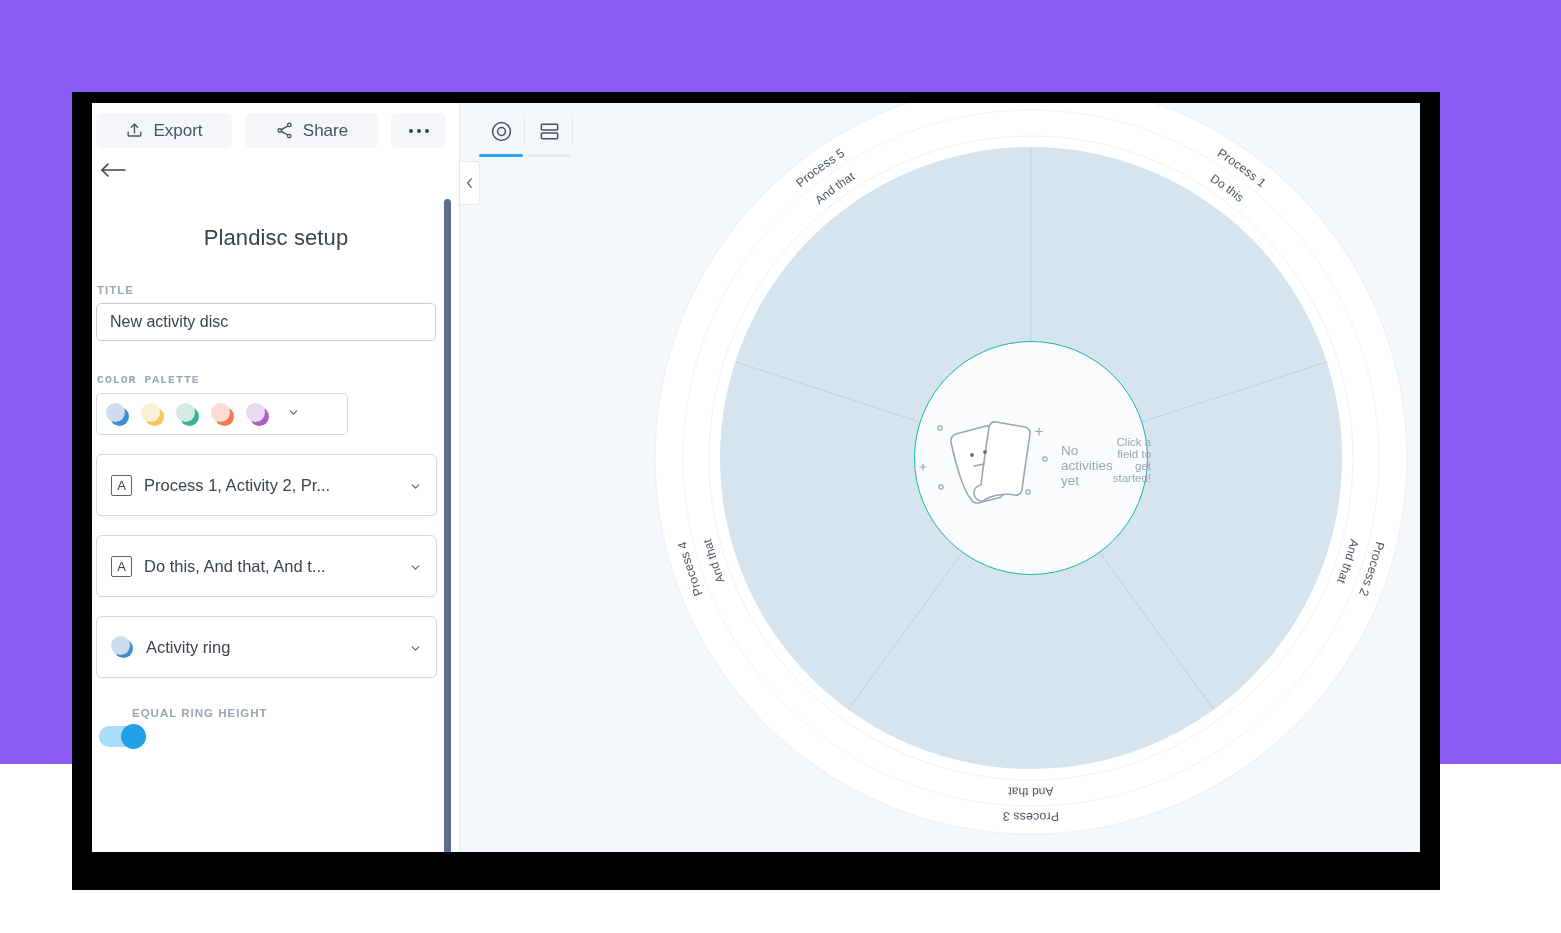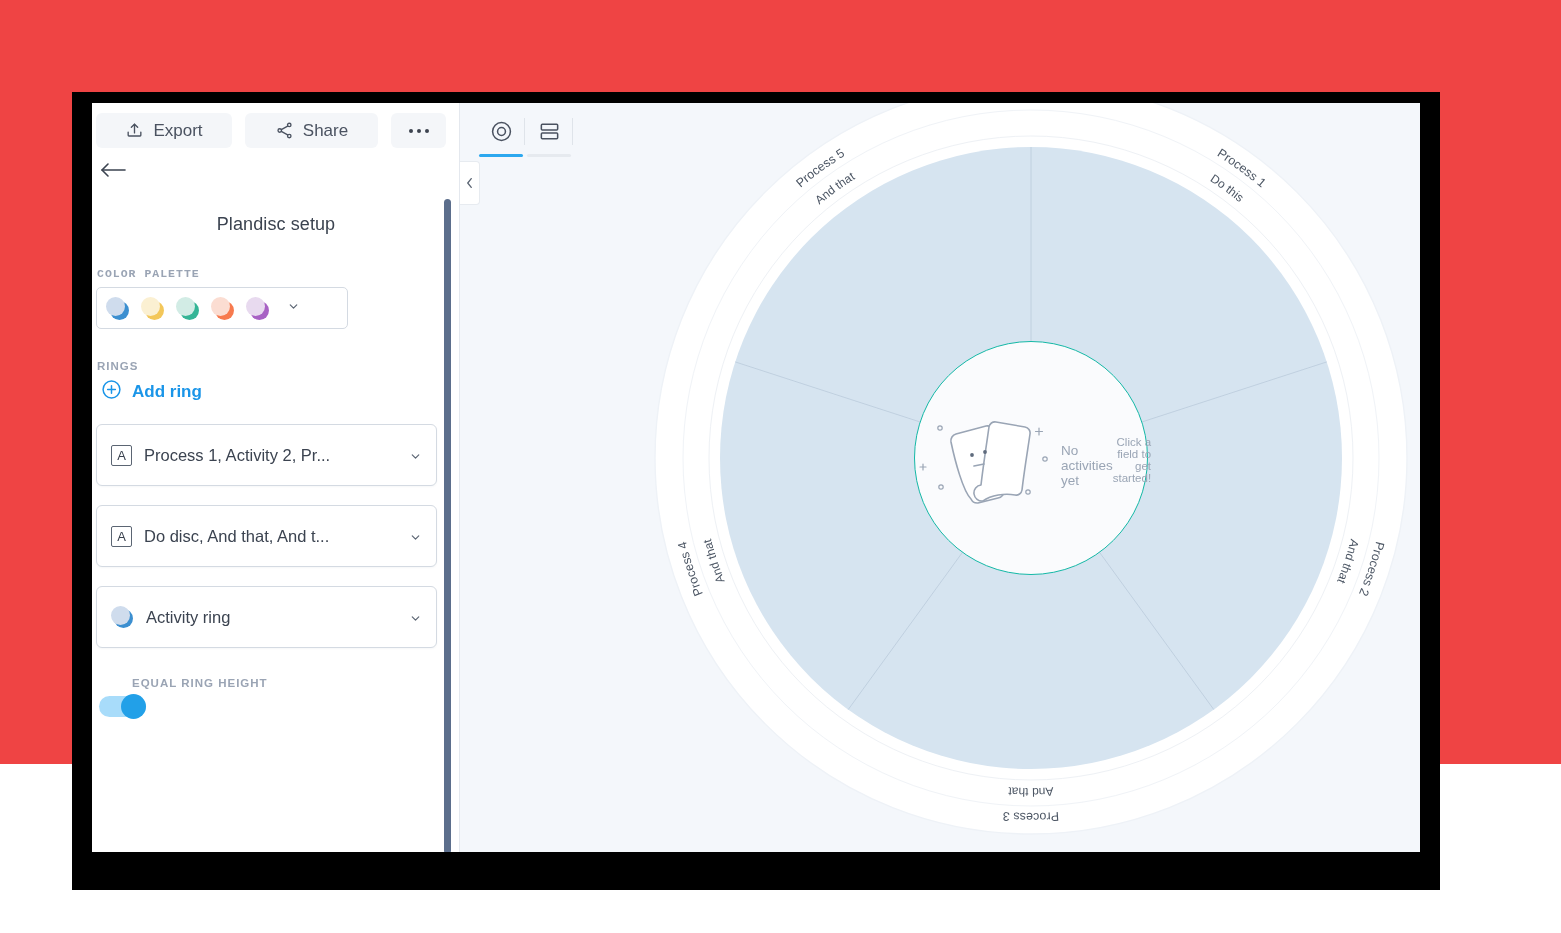--- a/index.html
+++ b/index.html
@@ -12,21 +12,21 @@
     height: 933px;
     font-family: "Liberation Sans", sans-serif;
     overflow: hidden;
   }
 
   
   #page {
     position: absolute;
     left: 0; top: 0;
     width: 1561px; height: 764px;
-    background: #ef4444;
+    background: #8b5cf6;
   }
   #frame {
     position: absolute;
     left: 72px; top: 92px;
     width: 1368px; height: 798px;
     background: #000000;
   }
   #screen {
     position: absolute;
     left: 20px; top: 11px;
@@ -77,24 +77,24 @@
     background: #3d4450; display: block;
   }
 
   #back-arrow {
     position: absolute;
     left: 6px; top: 56px;
     width: 30px; height: 22px;
     cursor: pointer;
   }
   #panel-title {
-    margin: 4px;
+    margin: 15px;
     padding: 62px 0 0 0;
     text-align: center;
-    font-size: 18px;
+    font-size: 22px;
     font-weight: 400;
     color: #3b4350;
     letter-spacing: .1px;
   }
 
   .field-group { padding: 0 4px; }
   .field-label {
     font-size: 11.5px;
     font-weight: bold;
     letter-spacing: 1.0px;
@@ -394,20 +394,24 @@
 
         <div id="back-arrow">
           <svg width="30" height="22" viewBox="0 0 30 22" fill="none" stroke="#3b4350" stroke-width="1.6" stroke-linecap="round" stroke-linejoin="round">
             <path d="M27 11H4"></path>
               <path d="M10 5L4 11l6 6"></path>
           </svg>
         </div>
 
         <h1 id="panel-title">Plandisc setup</h1>
 
+        <div class="field-group">
+          <div class="field-label" id="title-label">TITLE</div>
+          <input class="text-input" id="title-input" type="text" value="New activity disc" style="">
+        </div>
 
         <div class="field-group">
           <div class="field-label" id="palette-label">COLOR PALETTE</div>
           <div id="palette-box">
             <div class="swatch">
               <span class="back" style="background:#3c8fd0"></span>
                 <span class="front" style="background:#cfdced"></span>
             </div>
             <div class="swatch">
               <span class="back" style="background:#f3c75a"></span>
@@ -426,47 +430,35 @@
                 <span class="front" style="background:#e8daef"></span>
             </div>
             <span id="palette-chevron">
               <svg width="13" height="13" viewBox="0 0 24 24" fill="none" stroke="#5b6573" stroke-width="2.2" stroke-linecap="round" stroke-linejoin="round">
                   <path d="M6 9l6 6 6-6"></path>
                 </svg>
             </span>
           </div>
         </div>
 
-        <div class="field-group">
-          <div class="field-label" id="rings-label">RINGS</div>
-          <div id="add-ring">
-            <span>
-              <svg width="21" height="21" viewBox="0 0 24 24" fill="none" stroke="#1a95e8" stroke-width="1.7" stroke-linecap="round">
-                <circle cx="12" cy="12" r="9.6"></circle>
-                  <path d="M12 7.6v8.8M7.6 12h8.8"></path>
-              </svg>
-            </span>
-            <span>Add ring</span>
-          </div>
-        </div>
 
         <div id="ring-list">
           <div class="ring-row">
             <span class="ring-glyph">A</span>
             <span class="ring-label">Process 1, Activity 2, Pr...</span>
             <span class="chev">
               <svg width="13" height="13" viewBox="0 0 24 24" fill="none" stroke="#5b6573" stroke-width="2.2" stroke-linecap="round" stroke-linejoin="round">
                   <path d="M6 9l6 6 6-6"></path>
                 </svg>
             </span>
           </div>
 
           <div class="ring-row">
             <span class="ring-glyph">A</span>
-            <span class="ring-label">Do disc, And that, And t...</span>
+            <span class="ring-label">Do this, And that, And t...</span>
             <span class="chev">
               <svg width="13" height="13" viewBox="0 0 24 24" fill="none" stroke="#5b6573" stroke-width="2.2" stroke-linecap="round" stroke-linejoin="round">
                   <path d="M6 9l6 6 6-6"></path>
                 </svg>
             </span>
           </div>
 
           <div class="ring-row">
             <span class="ring-dot">
               <svg width="23" height="23" viewBox="0 0 23 23">

